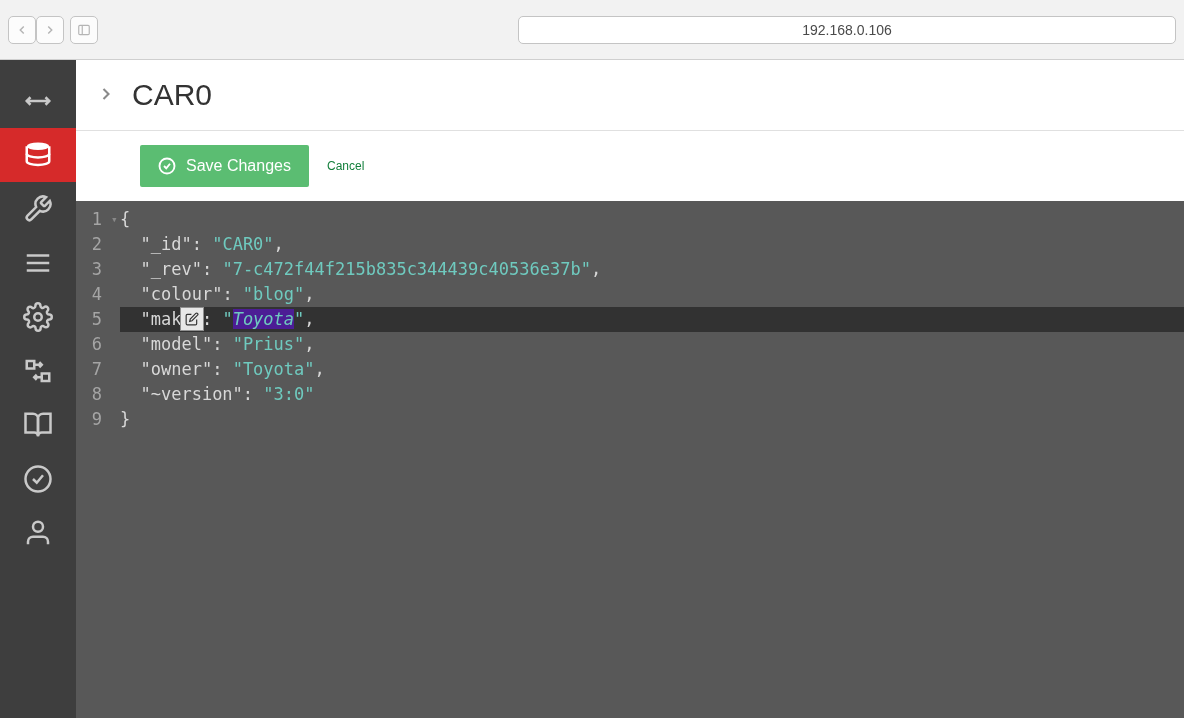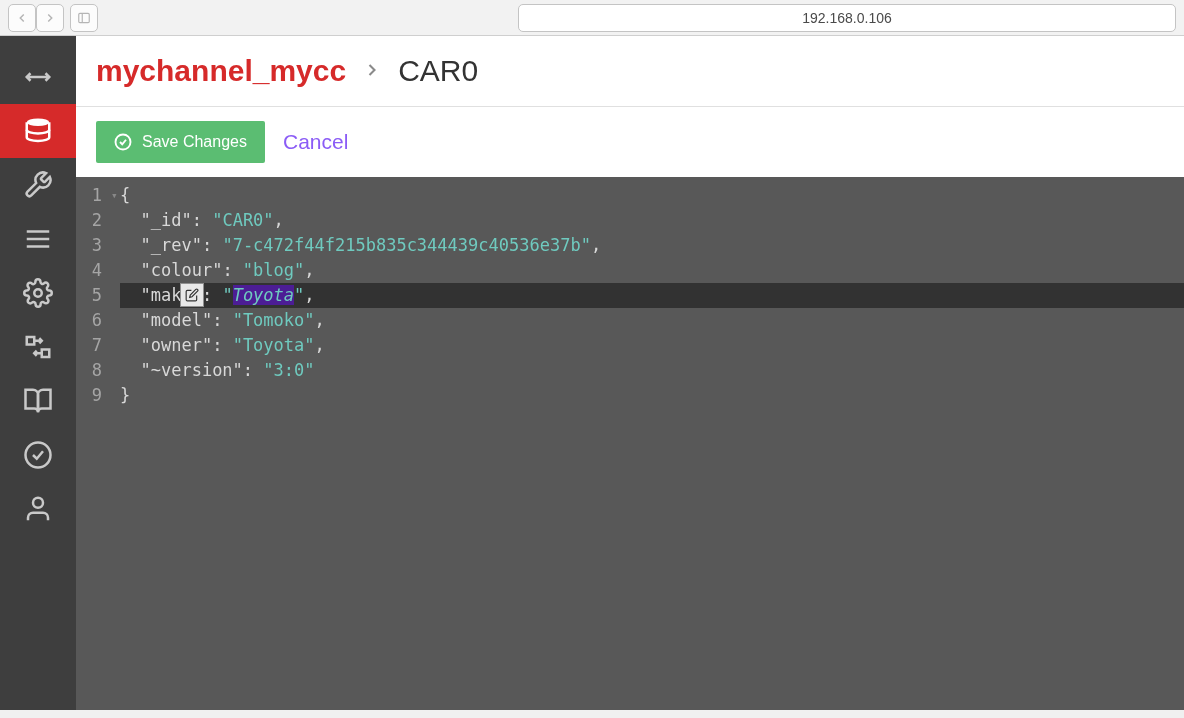--- a/index.html
+++ b/index.html
@@ -4,21 +4,21 @@
   <style>
     * { margin: 0; padding: 0; box-sizing: border-box; }
     body {
       font-family: -apple-system, BlinkMacSystemFont, "Segoe UI", Helvetica, Arial, sans-serif;
       width: 1184px;
       height: 718px;
       overflow: hidden;
       background: #f0f0f0;
     }
     .browser-bar {
-      height: 36px;
+      height: 60px;
       background: #f2f2f2;
       border-bottom: 1px solid #cfcfcf;
       display: flex;
       align-items: center;
       padding: 0 8px;
     }
     .nav-btn {
       width: 28px;
       height: 28px;
       border: 1px solid #c4c4c4;
@@ -109,25 +109,26 @@
       background: #5bbd72;
       color: #fff;
       border: none;
       padding: 12px 18px;
       font-size: 16px;
       display: flex;
       align-items: center;
       gap: 10px;
       cursor: pointer;
       border-radius: 2px;
+      margin-left: 44px;
     }
     .btn-save svg { width: 18px; height: 18px; }
     .btn-cancel {
-      color: #8b5cf6;
-      font-size: 21px;
+      color: #15803d;
+      font-size: 12px;
       cursor: pointer;
       background: none;
       border: none;
     }
     .editor {
       flex: 1;
       background: #585858;
       position: relative;
       display: flex;
       font-family: "Menlo", "Consolas", monospace;
@@ -284,21 +285,20 @@
     <div class="sidebar-item">
       <svg viewBox="0 0 24 24" fill="none" stroke="currentColor" stroke-width="2">
           <path d="M20 21v-2a4 4 0 0 0-4-4H8a4 4 0 0 0-4 4v2"></path>
           <circle cx="12" cy="7" r="4"></circle>
         </svg>
     </div>
   </div>
 
   <div class="main">
     <div class="breadcrumb">
-      <span class="breadcrumb-root">mychannel_mycc</span>
       <span class="breadcrumb-sep">
         <svg width="20" height="20" viewBox="0 0 24 24" fill="none" stroke="currentColor" stroke-width="2.5">
             <polyline points="9 18 15 12 9 6"></polyline>
           </svg>
       </span>
       <span class="breadcrumb-current">CAR0</span>
     </div>
 
     <div class="actions">
       <button class="btn-save">
@@ -328,21 +328,21 @@
         <div class="gutter-line">7</div>
         <div class="gutter-line">8</div>
         <div class="gutter-line">9</div>
       </div>
       <div class="code">
         <div class="code-line"><span class="fold-marker">▾</span><span class="tok-brace">{</span></div>
         <div class="code-line">  <span class="tok-key">"_id"</span><span class="tok-punct">: </span><span class="tok-str">"<span>CAR0</span>"</span><span class="tok-punct">,</span></div>
         <div class="code-line">  <span class="tok-key">"_rev"</span><span class="tok-punct">: </span><span class="tok-str">"<span>7-c472f44f215b835c344439c40536e37b</span>"</span><span class="tok-punct">,</span></div>
         <div class="code-line">  <span class="tok-key">"colour"</span><span class="tok-punct">: </span><span class="tok-str">"<span>blog</span>"</span><span class="tok-punct">,</span></div>
         <div class="code-line active">  <span class="tok-key">"make"</span><span class="tok-punct">: </span><span class="tok-str">"<span class="sel">Toyota</span>"</span><span class="tok-punct">,</span></div>
-        <div class="code-line">  <span class="tok-key">"model"</span><span class="tok-punct">: </span><span class="tok-str">"<span>Tomoko</span>"</span><span class="tok-punct">,</span></div>
+        <div class="code-line">  <span class="tok-key">"model"</span><span class="tok-punct">: </span><span class="tok-str">"<span>Prius</span>"</span><span class="tok-punct">,</span></div>
         <div class="code-line">  <span class="tok-key">"owner"</span><span class="tok-punct">: </span><span class="tok-str">"<span>Toyota</span>"</span><span class="tok-punct">,</span></div>
         <div class="code-line">  <span class="tok-key">"~version"</span><span class="tok-punct">: </span><span class="tok-str">"<span>3:0</span>"</span></div>
         <div class="code-line"><span class="tok-brace">}</span></div>
       </div>
     </div>
   </div>
 
 </div>
 
 </body></html>

